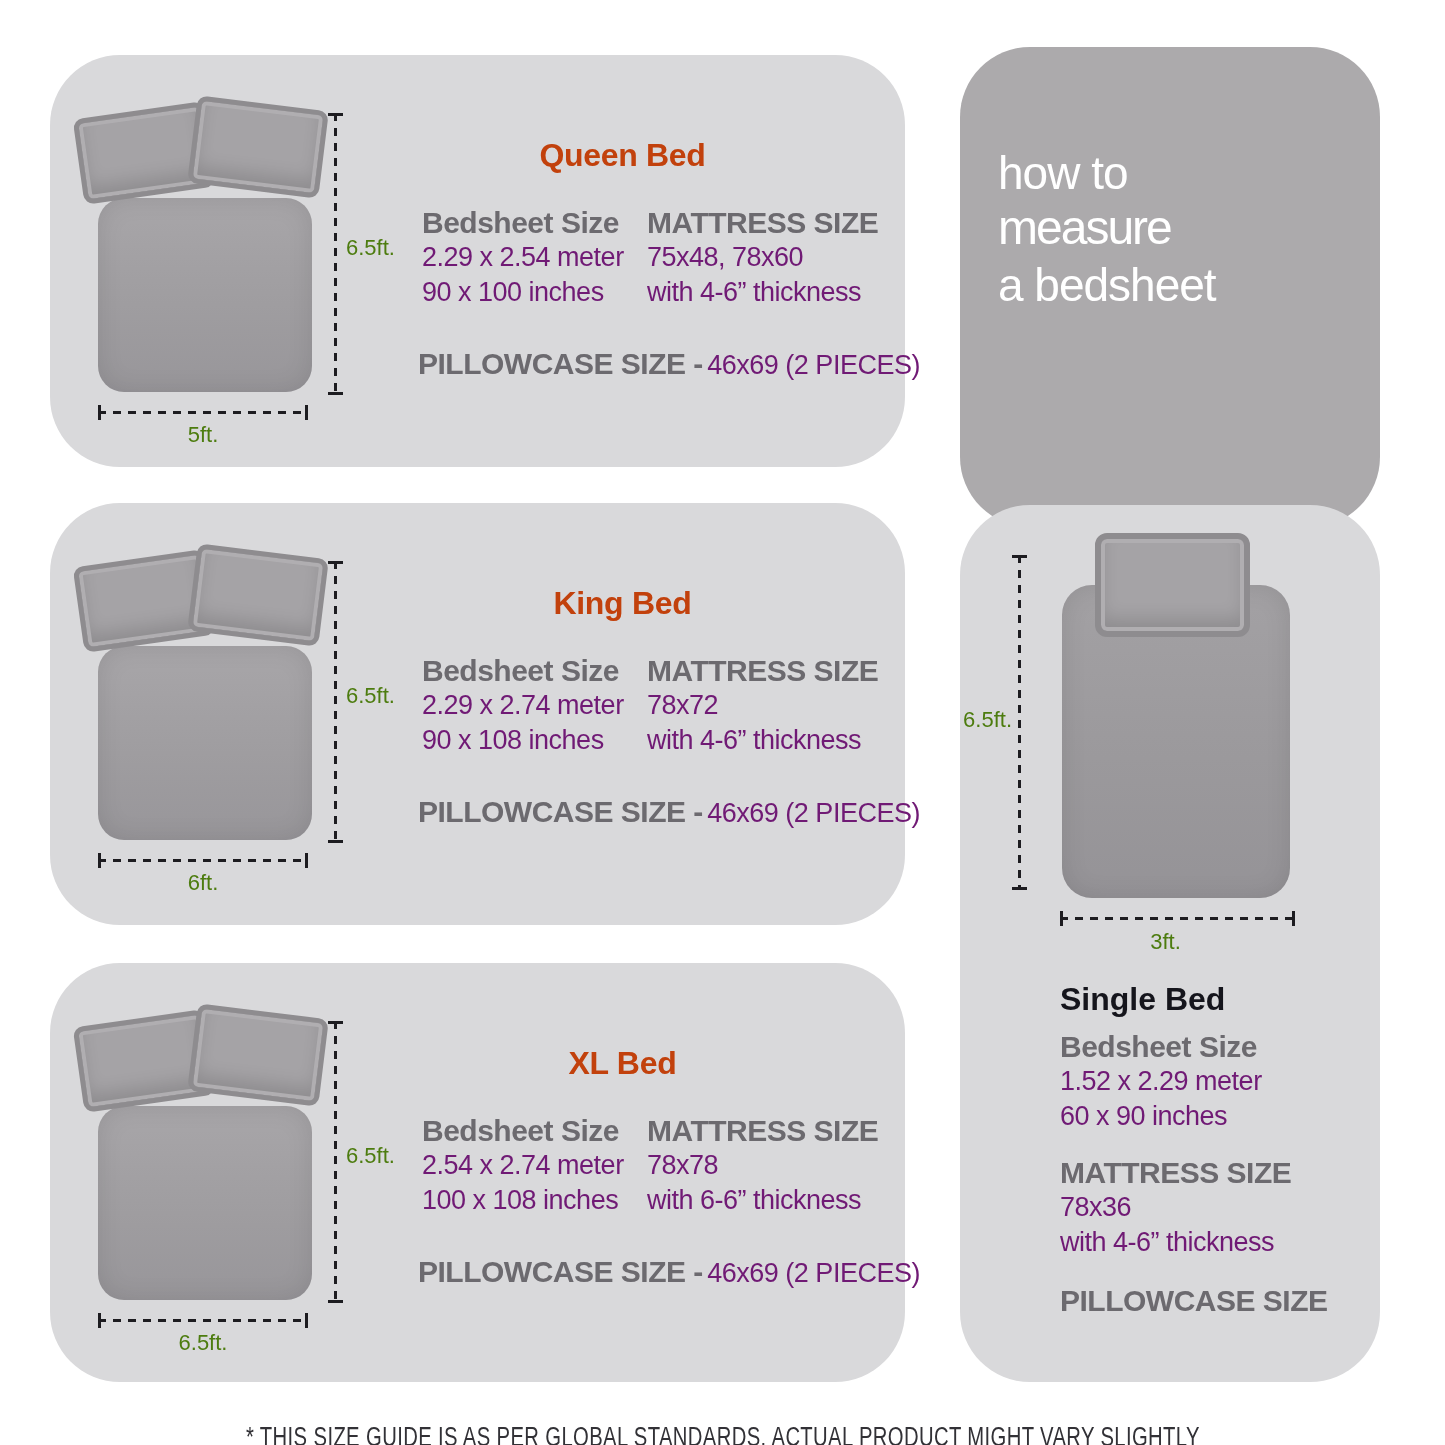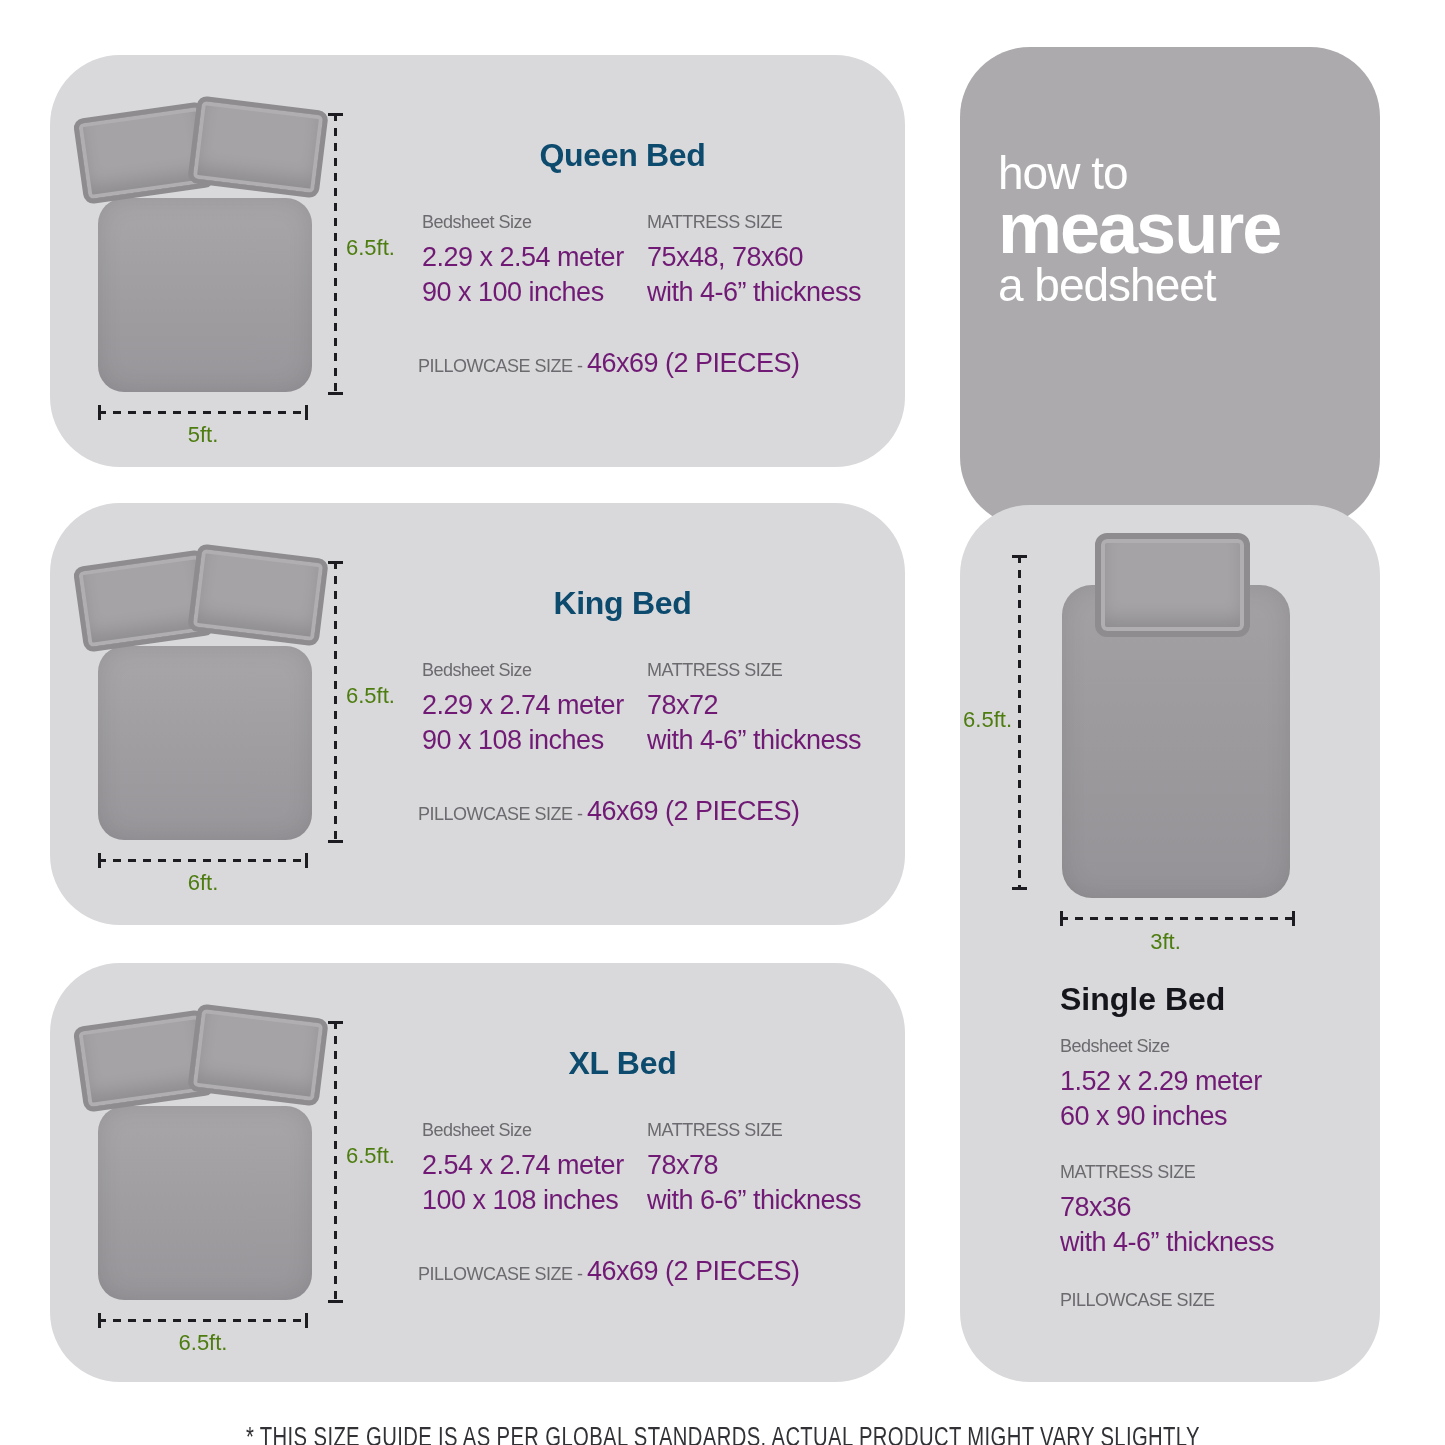--- a/index.html
+++ b/index.html
@@ -64,35 +64,35 @@
   .card-wide .hdim { left:48px; top:356px; width:210px; }
   .card-wide .hlabel { left:48px; top:367px; width:210px; text-align:center; }
 
   .single .vdim { left:58px; top:50px; height:335px; }
   .single .vlabel { left:0; top:202px; width:52px; text-align:right; }
   .single .hdim { left:100px; top:412px; width:235px; }
   .single .hlabel { left:88px; top:424px; width:235px; text-align:center; }
 
   
   .card-title { position:absolute; left:340px; top:82px; width:465px; text-align:center;
-                font-size:32px; font-weight:bold; color:#0c4a6e; letter-spacing:-0.3px; }
+                font-size:32px; font-weight:bold; color:#c2410c; letter-spacing:-0.3px; }
   .cols { position:absolute; left:372px; top:150px; display:flex; }
   .col-bedsheet { width:225px; }
-  .col-head { font-size:18px; font-weight:normal; color:#6c6a6f; line-height:35px; letter-spacing:-0.5px; }
+  .col-head { font-size:30px; font-weight:bold; color:#6c6a6f; line-height:35px; letter-spacing:-0.5px; }
   .col-val  { font-size:27px; color:#701a75; line-height:35px; letter-spacing:-0.5px; }
   .pillowline { position:absolute; left:368px; top:291px; line-height:35px; white-space:nowrap; }
 
   .single-title { position:absolute; left:100px; top:476px; font-size:32px; font-weight:bold; color:#15151c; }
   .sgroup { position:absolute; left:100px; }
   .sg1 { top:524px; } .sg2 { top:650px; } .sg3 { top:778px; }
 
   
   .howto-text { position:absolute; left:38px; top:100px; color:#ffffff; }
   .howto-line1 { display:block; font-size:46px; font-weight:400; line-height:52px; letter-spacing:-1px; }
-  .howto-line2 { display:block; font-size:72px; font-weight:bold; line-height:58px; letter-spacing:-2px; }
+  .howto-line2 { display:block; font-size:48px; font-weight:normal; line-height:58px; letter-spacing:-2px; }
   .howto-line3 { display:block; font-size:46px; font-weight:400; line-height:56px; letter-spacing:-1px; }
 
   
   .footer { position:absolute; left:0; top:1422px; width:1445px; text-align:center; }
   .footer span { display:inline-block; font-size:27px; color:#323136; letter-spacing:0.5px;
                  transform:scaleX(0.75); transform-origin:center; white-space:nowrap; }
 </style>
 </head>
 <body>
 

